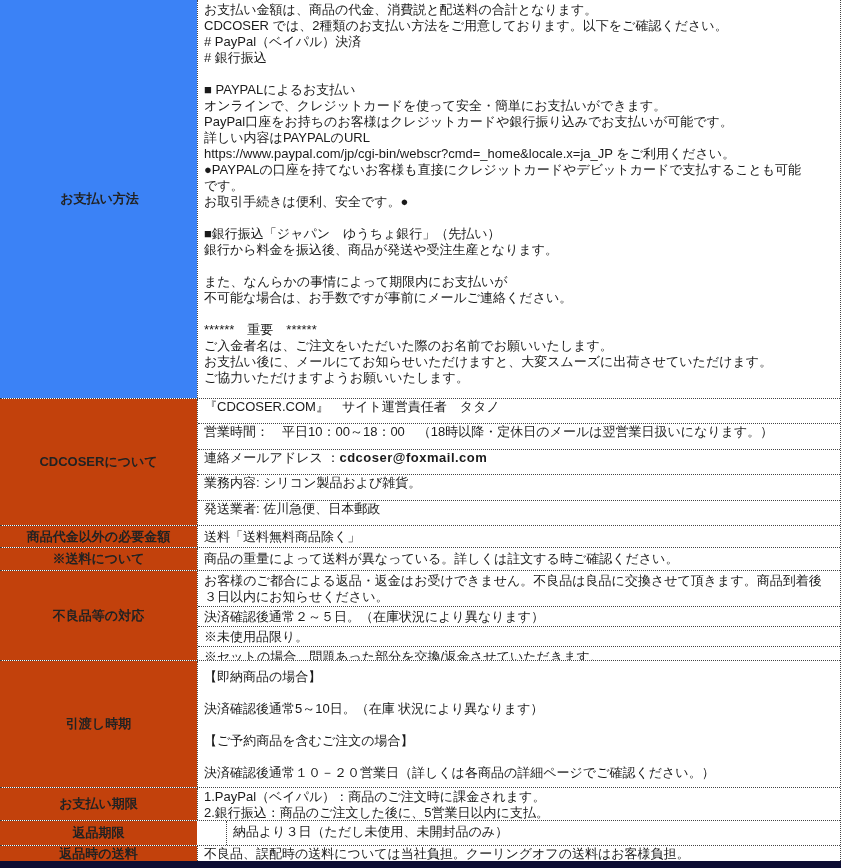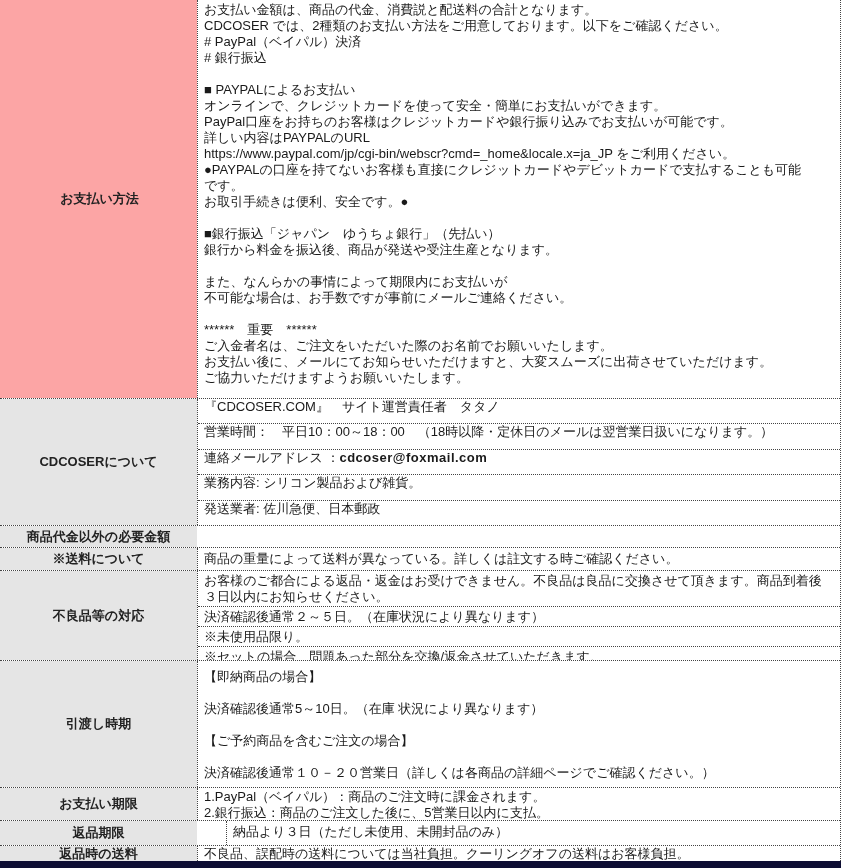--- a/index.html
+++ b/index.html
@@ -5,25 +5,25 @@
   * { margin:0; padding:0; box-sizing:border-box; }
   html,body { width:841px; height:868px; overflow:hidden; }
   body {
     font-family:"Liberation Sans", sans-serif;
     font-size:13px; line-height:16px; color:#1a1a1a; background:#ffffff;
   }
   .sheet { width:841px; border-right:1px dotted #444; }
   .trow { display:flex; overflow:hidden; }
   .trow + .trow { border-top:1px dotted #444; }
   .th {
-    flex:0 0 197px; width:197px; background:#e5e5e5;
+    flex:0 0 197px; width:197px; background:#c2410c;
     display:flex; align-items:center; justify-content:center;
     font-weight:bold; text-align:center; padding:2px 8px; color:#222;
   }
-  .th.white { background:#fca5a5;padding-left:10px; }
+  .th.white { background:#3b82f6;padding-left:10px; }
   .td { flex:1; border-left:1px dotted #444; background:#ffffff; overflow:hidden; }
   .line { min-height:16px; }
   
   .row-payment   { height:398px; }
   .row-about     { height:127px; }
   .row-extrafee  { height:22px;  }
   .row-shipnote  { height:23px;justify-content:center;  }
   .row-defective { height:90px;  }
   .row-delivery  { height:127px; }
   .row-paydeadln { height:33px;  }
@@ -104,20 +104,21 @@
 
         <div class="subrow about-sub">
           <span class="sr-text">発送業者: 佐川急便、日本郵政</span>
           <span class="sr-email"></span>
         </div>
       </div>
   </div>
 
   <div class="trow row-extrafee">
     <div class="th">商品代金以外の必要金額</div>
+    <div class="td pad-simple">送料「送料無料商品除く」</div>
   </div>
 
   <div class="trow row-shipnote">
     <div class="th">※送料について</div>
     <div class="td pad-simple">商品の重量によって送料が異なっている。詳しくは註文する時ご確認ください。</div>
   </div>
 
   <div class="trow row-defective">
     <div class="th">不良品等の対応</div>
     <div class="td subrows">

